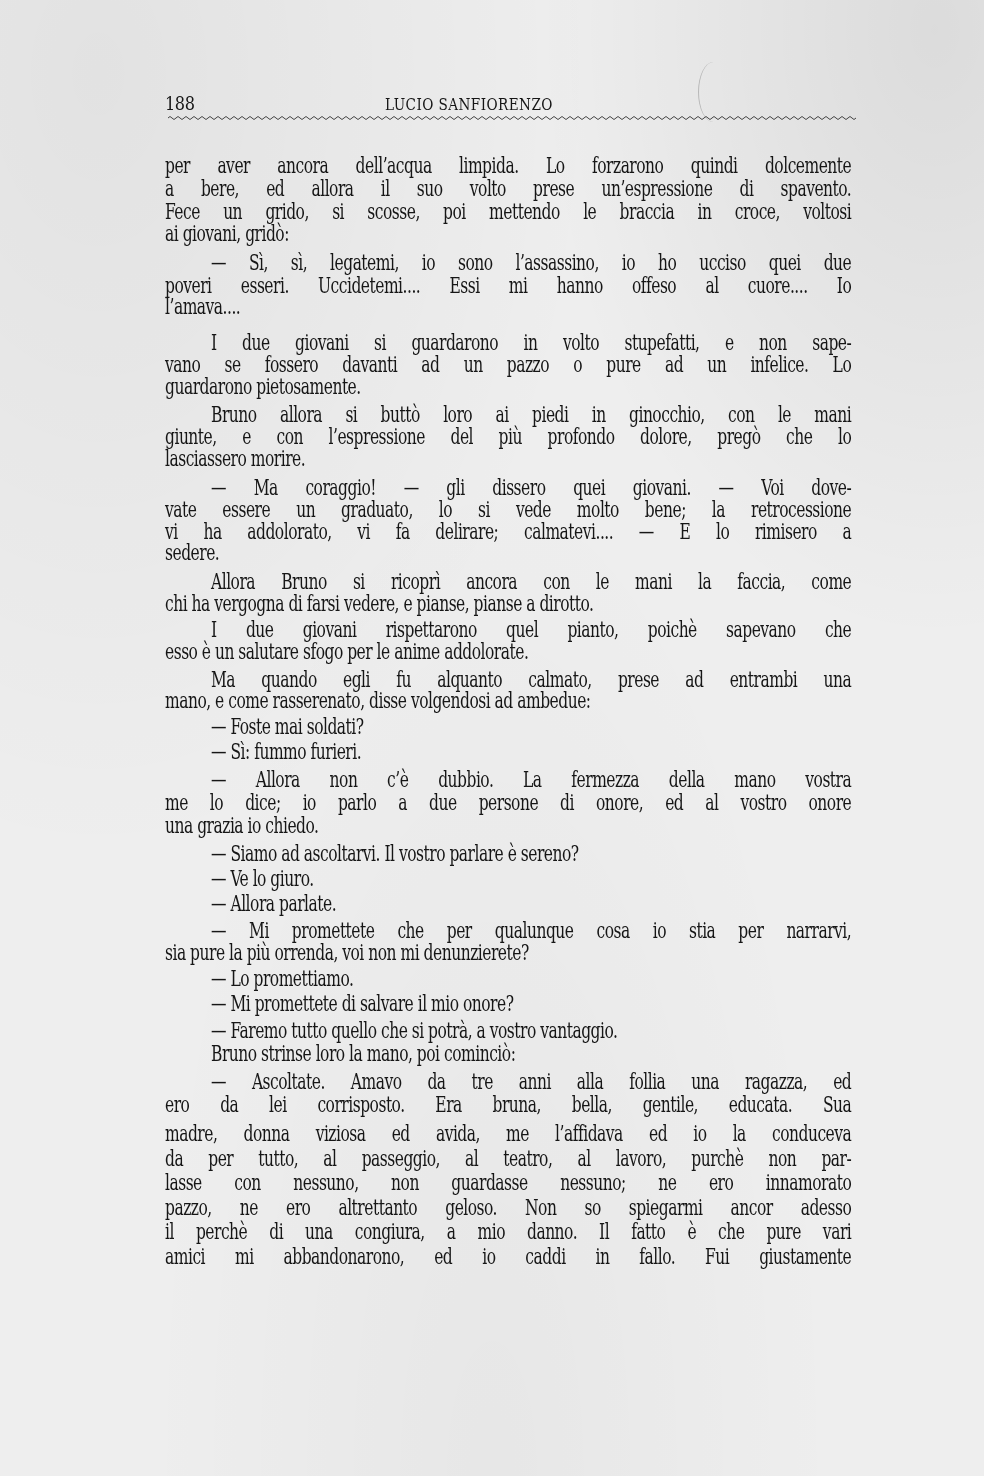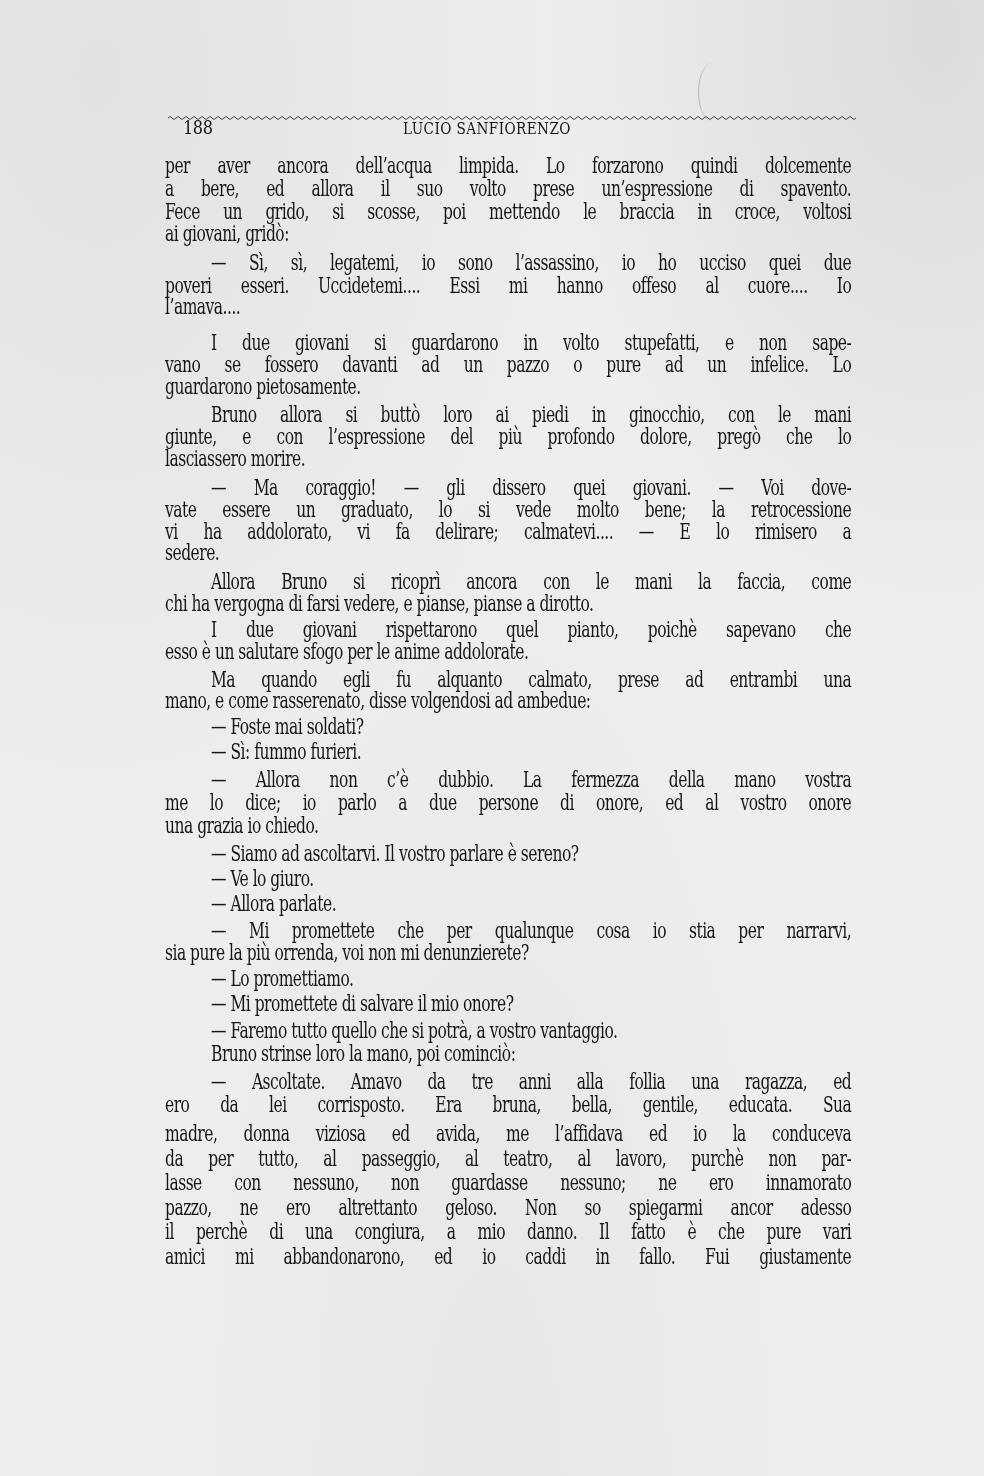--- a/index.html
+++ b/index.html
@@ -7,21 +7,21 @@
     width: 984px; height: 1476px; position: relative; overflow: hidden;
     background: #eeeeee;
     background-image:
       radial-gradient(ellipse at 10% 5%, rgba(0,0,0,0.05), transparent 40%),
       radial-gradient(ellipse at 95% 2%, rgba(0,0,0,0.08), transparent 30%),
       radial-gradient(ellipse at 50% 100%, rgba(0,0,0,0.03), transparent 50%);
     font-family: "DejaVu Serif", "Liberation Serif", serif;
     color: #161616;
   }
   .page { position: absolute; inset: 0; }
-  .header { position: absolute; left: 183px; top: 92px; width: 690px; height: 26px; margin-top: 24px; }
+  .header { position: absolute; left: 165px; top: 92px; width: 690px; height: 26px; }
   .page-number { position: absolute; left: 0; top: 0; font-size: 19px; letter-spacing: -0.5px; transform: scaleX(0.85); transform-origin: left; }
   .running-title { position: absolute; left: 220px; top: 3px; font-size: 16px; letter-spacing: 0.5px; transform: scaleX(0.85); transform-origin: left; }
   .rule { position: absolute; left: 168px; top: 114px; width: 688px; height: 8px; }
   .line {
     position: absolute; left: 165px; width: 686px; height: 24px;
     font-size: 21px; line-height: 24px; white-space: nowrap;
     text-align: justify; text-align-last: justify;
     transform: scaleY(1.08);
     letter-spacing: -0.6px;
     font-stretch: condensed;

